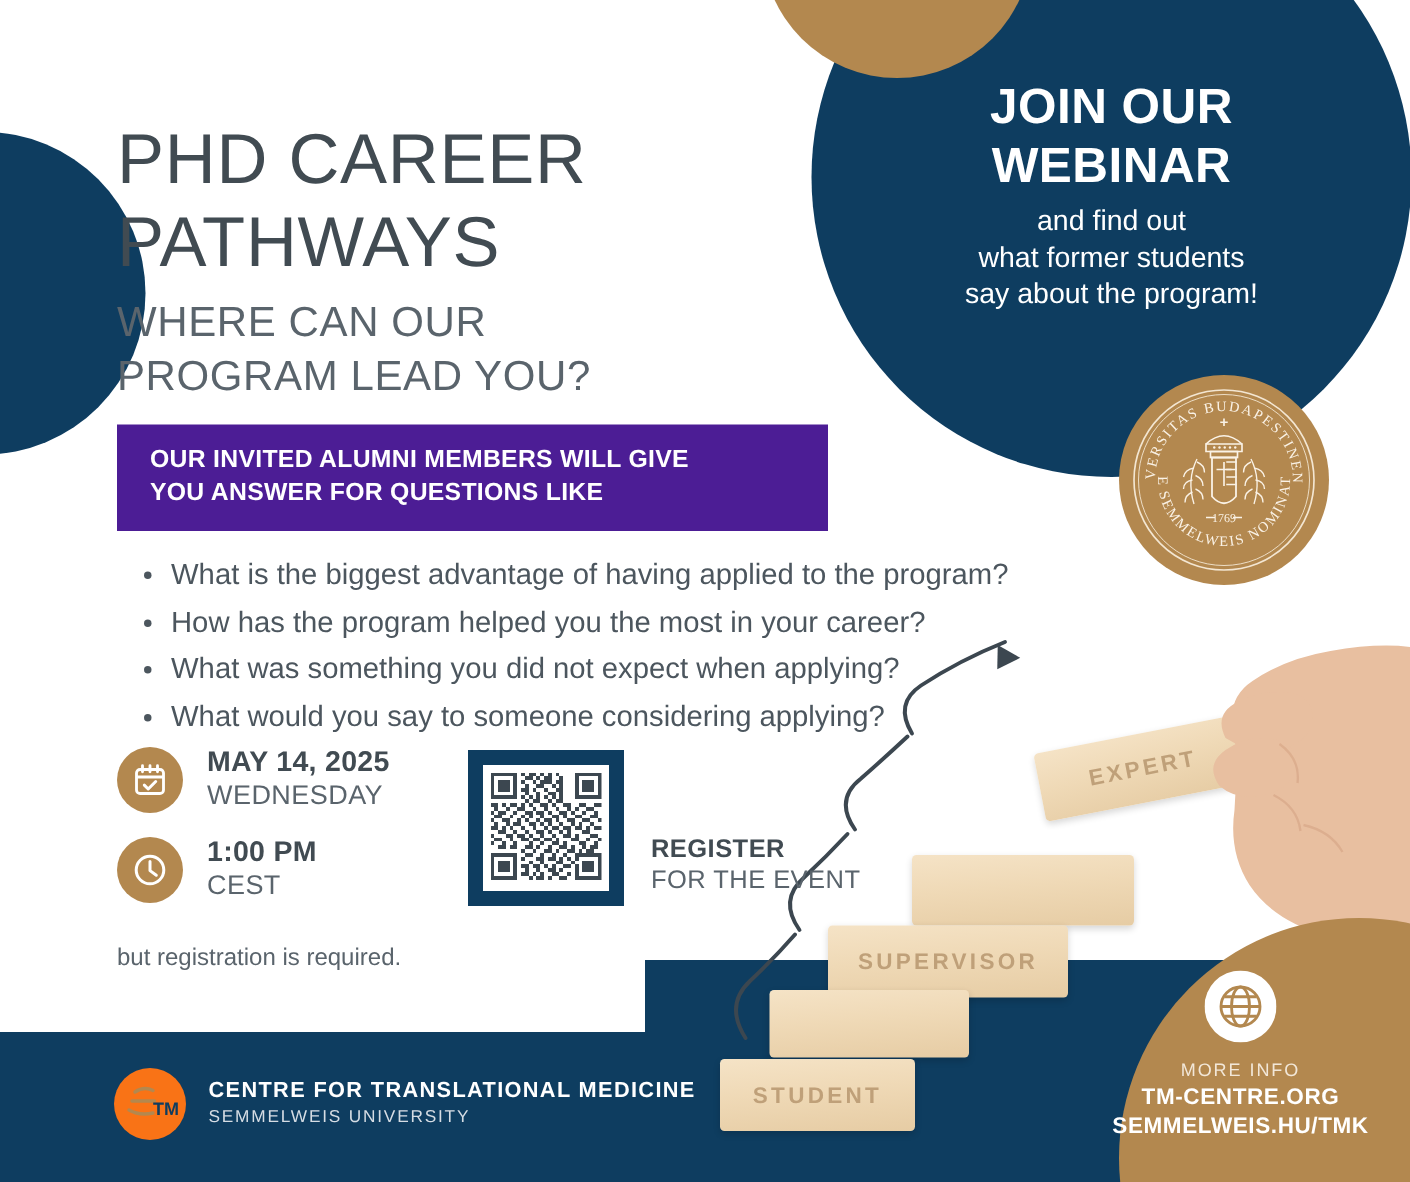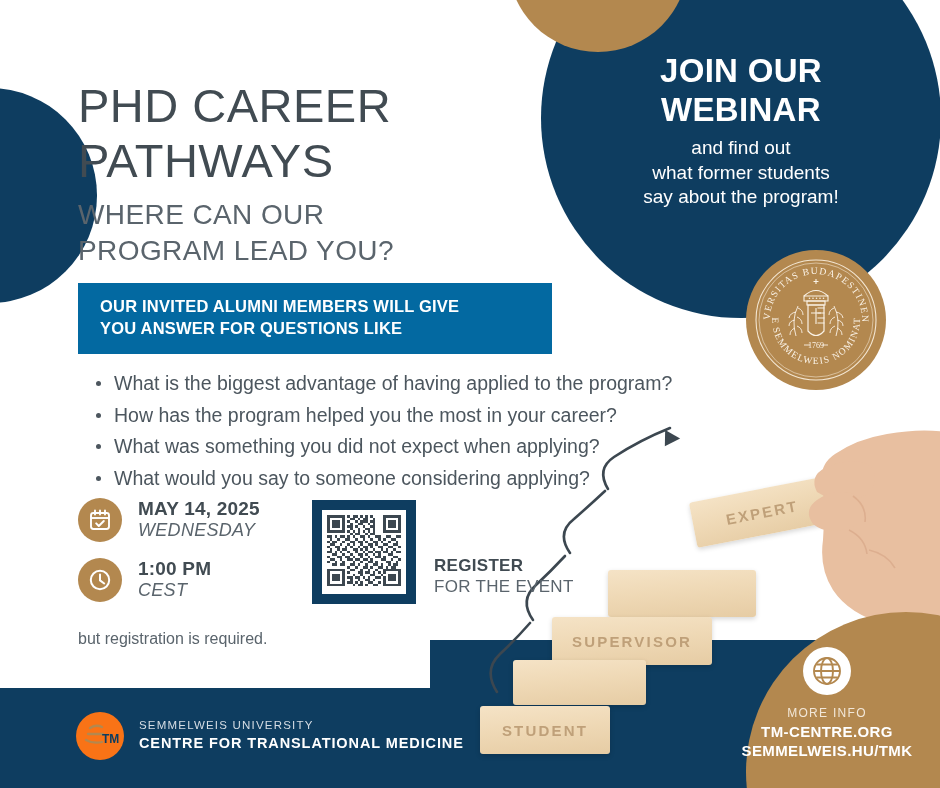--- a/index.html
+++ b/index.html
@@ -83,21 +83,21 @@
     margin: 0;
   }
   #subtitle-wrap { margin-top: 8px; }
 
   
   #gold-banner {
     position: absolute;
     left: 78px; top: 283px;
     width: 474px;
     padding: 13px 20px 14px 22px;
-    background: #0369a1;
+    background: #4c1d95;
     box-sizing: border-box;
     z-index: 8;
   }
   #gold-banner p {
     margin: 0;
     font-size: 16.5px;
     font-weight: bold;
     color: #ffffff;
     letter-spacing: 0.2px;
     line-height: 1.33;
@@ -153,21 +153,20 @@
     font-weight: bold;
     color: #414B52;
     line-height: 1.18;
     letter-spacing: 0.2px;
   }
   .info-sub {
     font-size: 18px;
     color: #5A646C;
     line-height: 1.2;
     letter-spacing: 0.3px;
-    font-style: italic;
   }
 
   
   #free-note {
     position: absolute;
     left: 78px; top: 627px;
     z-index: 8;
     font-size: 16px;
     color: #5A646C;
     line-height: 1.45;
@@ -521,22 +520,22 @@
           <path d="M9 9 q6 -4 12 -1"></path>
           <path d="M7 15 h15"></path>
           <path d="M5 21 q7 4 16 2"></path>
         </g>
         <g fill="#0E3D60" font-family="'Liberation Sans', sans-serif" font-weight="bold" font-size="12">
           <text x="21" y="24">TM</text>
         </g>
       </svg>
     </div>
     <div id="footer-names">
+      <div id="footer-centre">CENTRE FOR TRANSLATIONAL MEDICINE</div>
       <div id="footer-univ">SEMMELWEIS UNIVERSITY</div>
-      <div id="footer-centre">CENTRE FOR TRANSLATIONAL MEDICINE</div>
     </div>
   </div>
 
   <div id="more-info">
     <div id="globe-wrap">
       <svg width="48" height="48" viewBox="0 0 48 48">
         <circle cx="24" cy="24" r="24" fill="#ffffff"></circle>
         <g stroke="#B3884F" stroke-width="1.9" fill="none">
           <circle cx="24" cy="24" r="13"></circle>
           <ellipse cx="24" cy="24" rx="6" ry="13"></ellipse>

